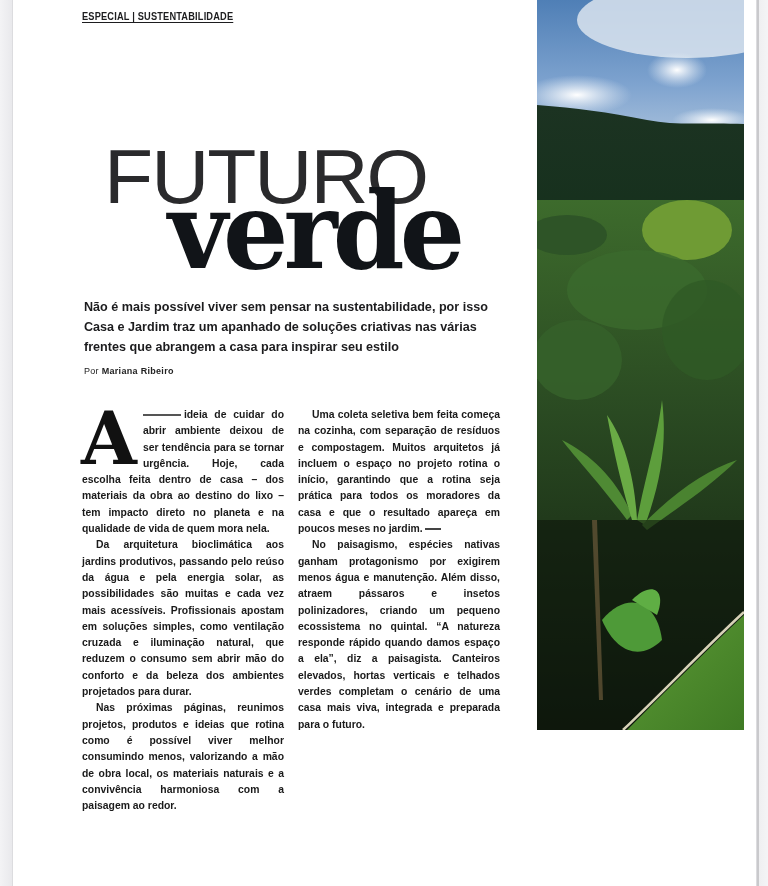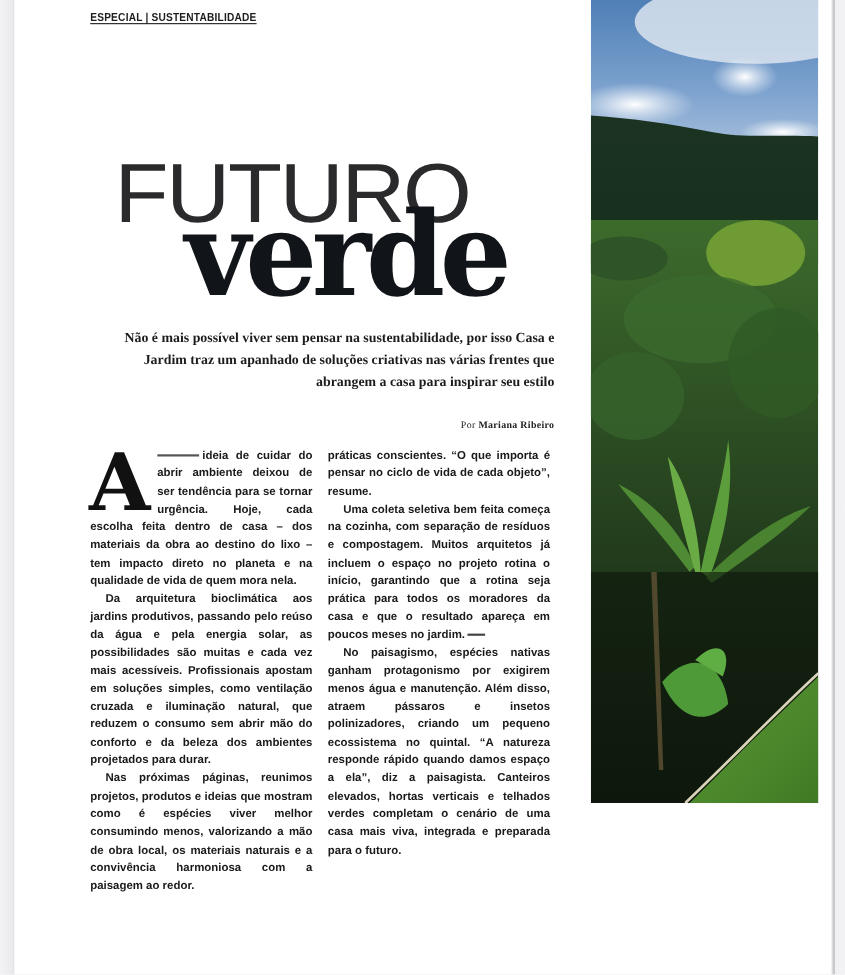--- a/index.html
+++ b/index.html
@@ -42,30 +42,28 @@
   .title-top span { font-weight: 100; }
   .title-bottom {
     position: absolute; left: 168px; top: 178px;
     font-family: "DejaVu Serif", serif;
     font-weight: 700; font-size: 106px; line-height: 1;
     color: #111418; letter-spacing: -5px;
     transform: scaleX(0.97); transform-origin: left top;
   }
   .standfirst {
     position: absolute; left: 84px; top: 297px; width: 420px;
-    text-align: right;
+    text-align: left;
     font-size: 12.6px; line-height: 20px; font-weight: 700;
     color: #1c1c1e;
-    font-family: Liberation Serif, serif;
   }
   .byline {
-    position: absolute; left: 84px; top: 381px; width: 420px;
-    text-align: right; font-size: 9px; font-weight: 700; color: #222;
+    position: absolute; left: 84px; top: 366px; width: 420px;
+    text-align: left; font-size: 9px; font-weight: 700; color: #222;
     letter-spacing: 0.3px;
-    font-family: Liberation Serif, serif;
   }
   .byline .by { font-weight: 400; }
   .col {
     position: absolute; top: 407px; width: 202px;
     font-family: "Liberation Sans", sans-serif;
     font-size: 10.4px; line-height: 16.3px; color: #1a1a1a;
     text-align: justify; hyphens: auto;
     font-weight: 700;
   }
   .col p { margin: 0; text-indent: 14px; }
@@ -105,25 +103,24 @@
 
 <div class="standfirst">Não é mais possível viver sem pensar na sustentabilidade, por isso Casa e Jardim traz um apanhado de soluções criativas nas várias frentes que abrangem a casa para inspirar seu estilo</div>
 <div class="byline">
   <span class="by">Por</span>
   <span>Mariana Ribeiro</span>
 </div>
 
 <div class="col col-left">
   <p class="first"><span class="dropcap">A</span><span class="rule-lead"></span><span>ideia de cuidar do abrir ambiente deixou de ser tendência para se tornar urgência. Hoje, cada escolha feita dentro de casa – dos materiais da obra ao destino do lixo – tem impacto direto no planeta e na qualidade de vida de quem mora nela.</span></p>
   <p>Da arquitetura bioclimática aos jardins produtivos, passando pelo reúso da água e pela energia solar, as possibilidades são muitas e cada vez mais acessíveis. Profissionais apostam em soluções simples, como ventilação cruzada e iluminação natural, que reduzem o consumo sem abrir mão do conforto e da beleza dos ambientes projetados para durar.</p>
-  <p>Nas próximas páginas, reunimos projetos, produtos e ideias que mostram como é espécies viver melhor consumindo menos, valorizando a mão de obra local, os materiais naturais e a convivência harmoniosa com a paisagem ao redor.</p>
+  <p>Nas próximas páginas, reunimos projetos, produtos e ideias que rotina como é possível viver melhor consumindo menos, valorizando a mão de obra local, os materiais naturais e a convivência harmoniosa com a paisagem ao redor.</p>
 </div>
 
 <div class="col col-right">
-  <p class="first">práticas conscientes. “O que importa é pensar no ciclo de vida de cada objeto”, resume.</p>
   <p><span>Uma coleta seletiva bem feita começa na cozinha, com separação de resíduos e compostagem. Muitos arquitetos já incluem o espaço no projeto rotina o início, garantindo que a rotina seja prática para todos os moradores da casa e que o resultado apareça em poucos meses no jardim.</span><span class="end-mark"></span></p>
   <p>No paisagismo, espécies nativas ganham protagonismo por exigirem menos água e manutenção. Além disso, atraem pássaros e insetos polinizadores, criando um pequeno ecossistema no quintal. “A natureza responde rápido quando damos espaço a ela”, diz a paisagista. Canteiros elevados, hortas verticais e telhados verdes completam o cenário de uma casa mais viva, integrada e preparada para o futuro.</p>
 </div>
 
 <div class="photo" title="Mata atlântica com montanha ao fundo e gramado em primeiro plano">
   <svg width="207" height="730" viewBox="0 0 207 730" xmlns="http://www.w3.org/2000/svg">
     <defs>
       <linearGradient id="sky" x1="0" y1="0" x2="0" y2="1">
         <stop offset="0" stop-color="#4f7fb6"></stop>
         <stop offset="0.6" stop-color="#7ea3cf"></stop>

